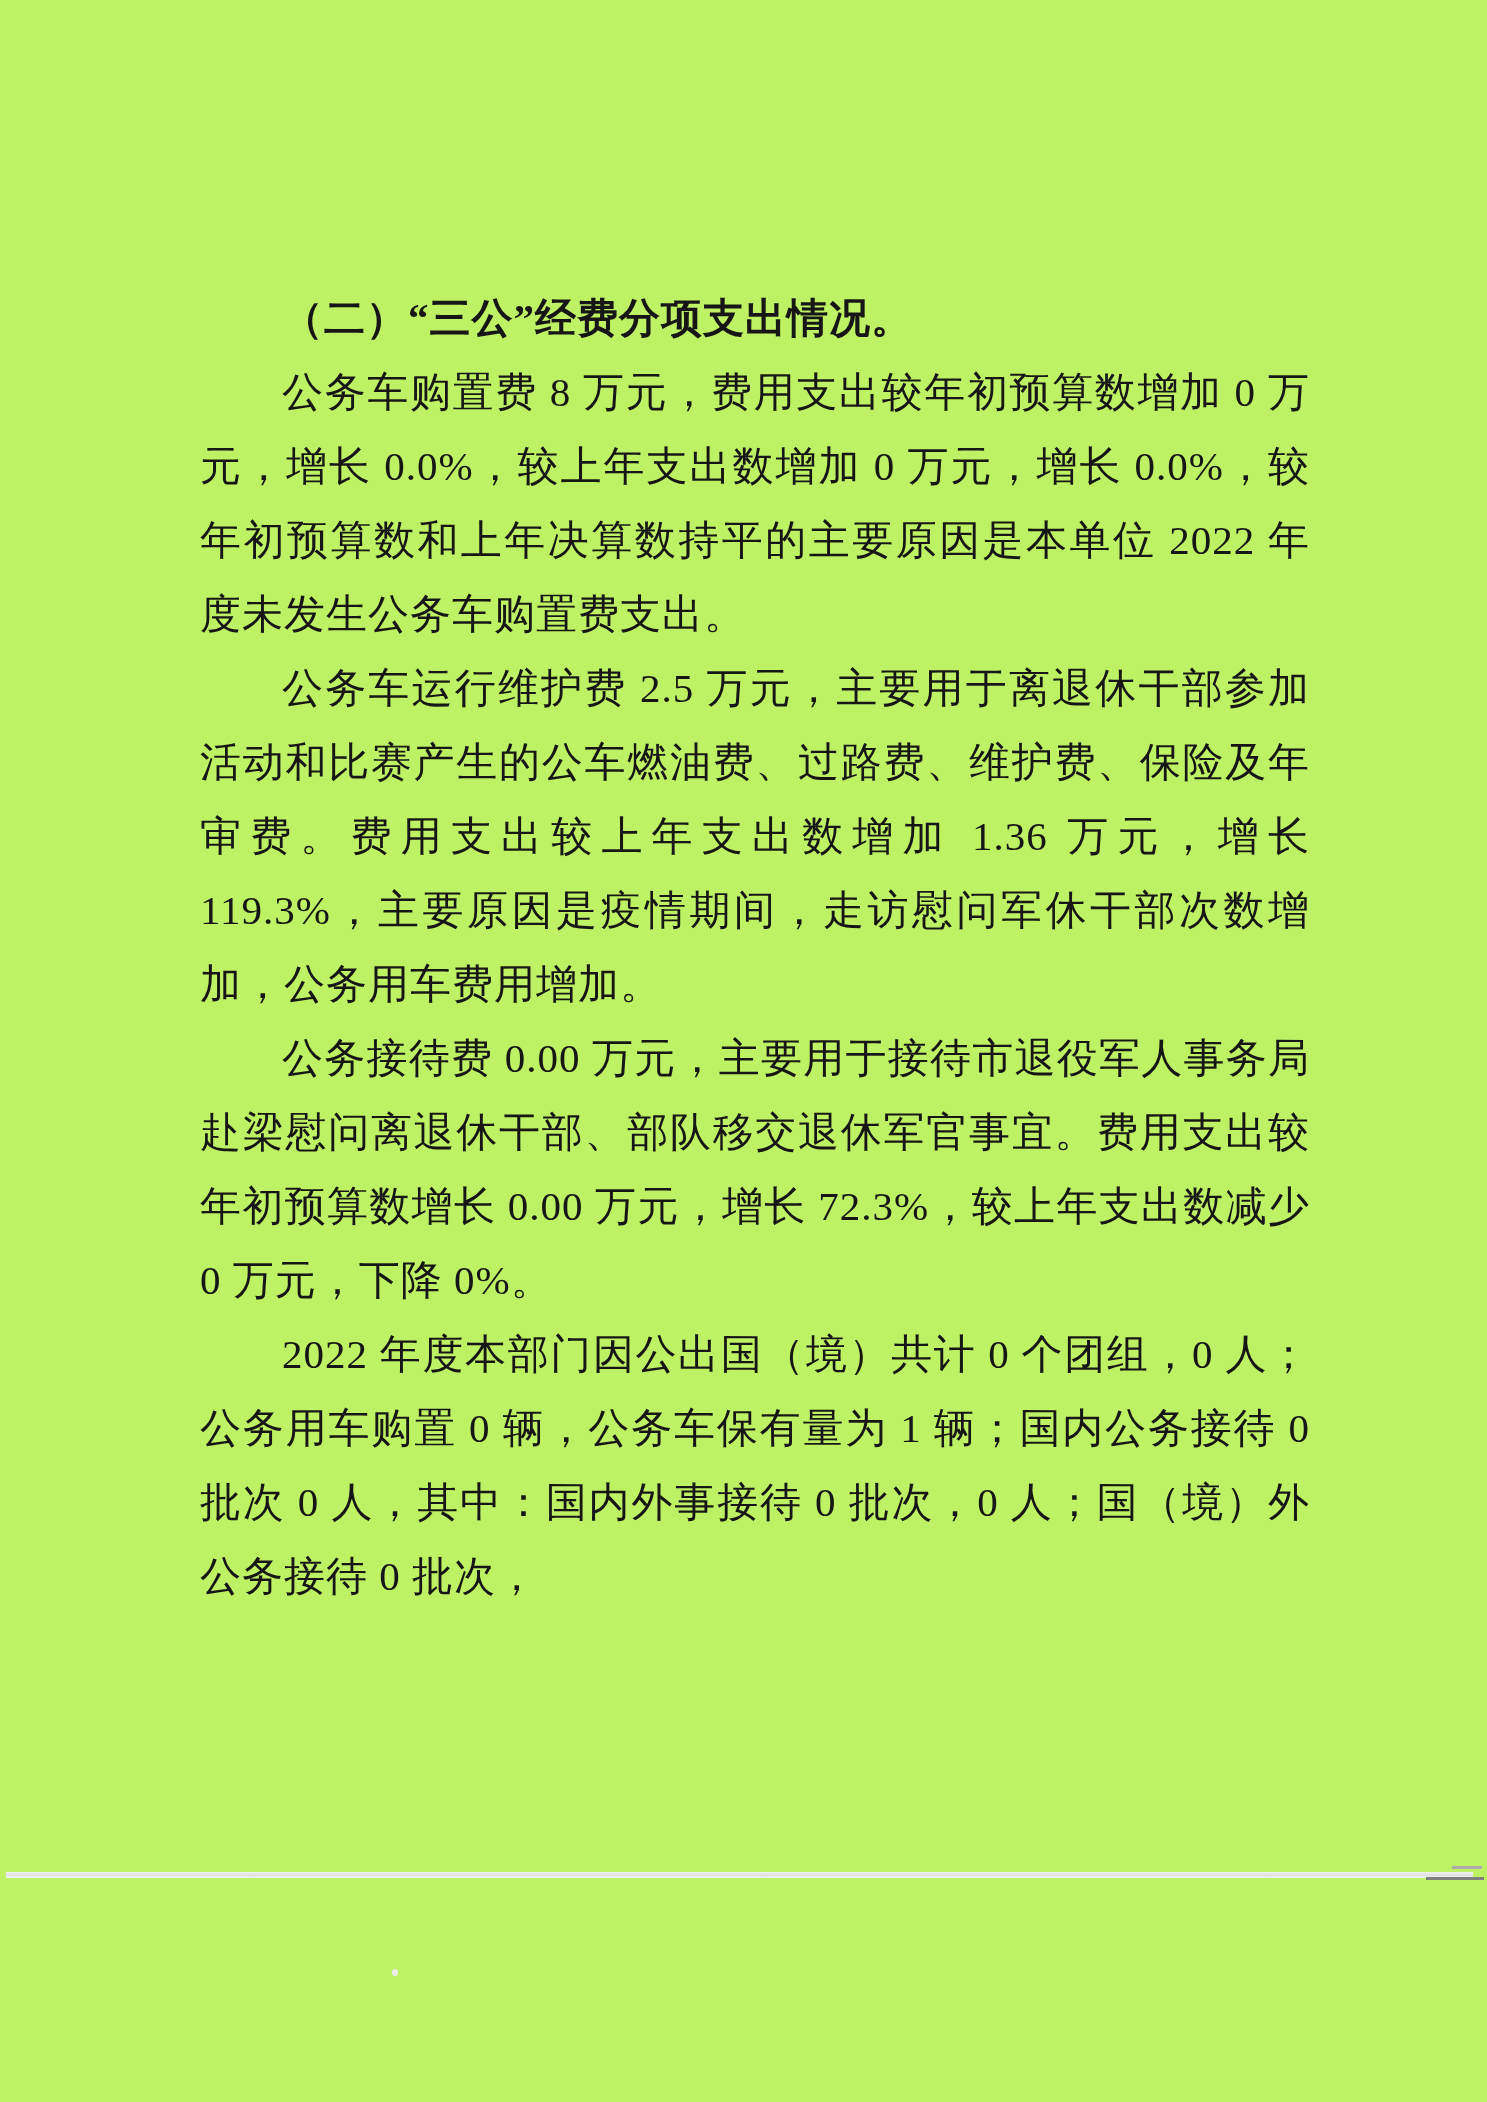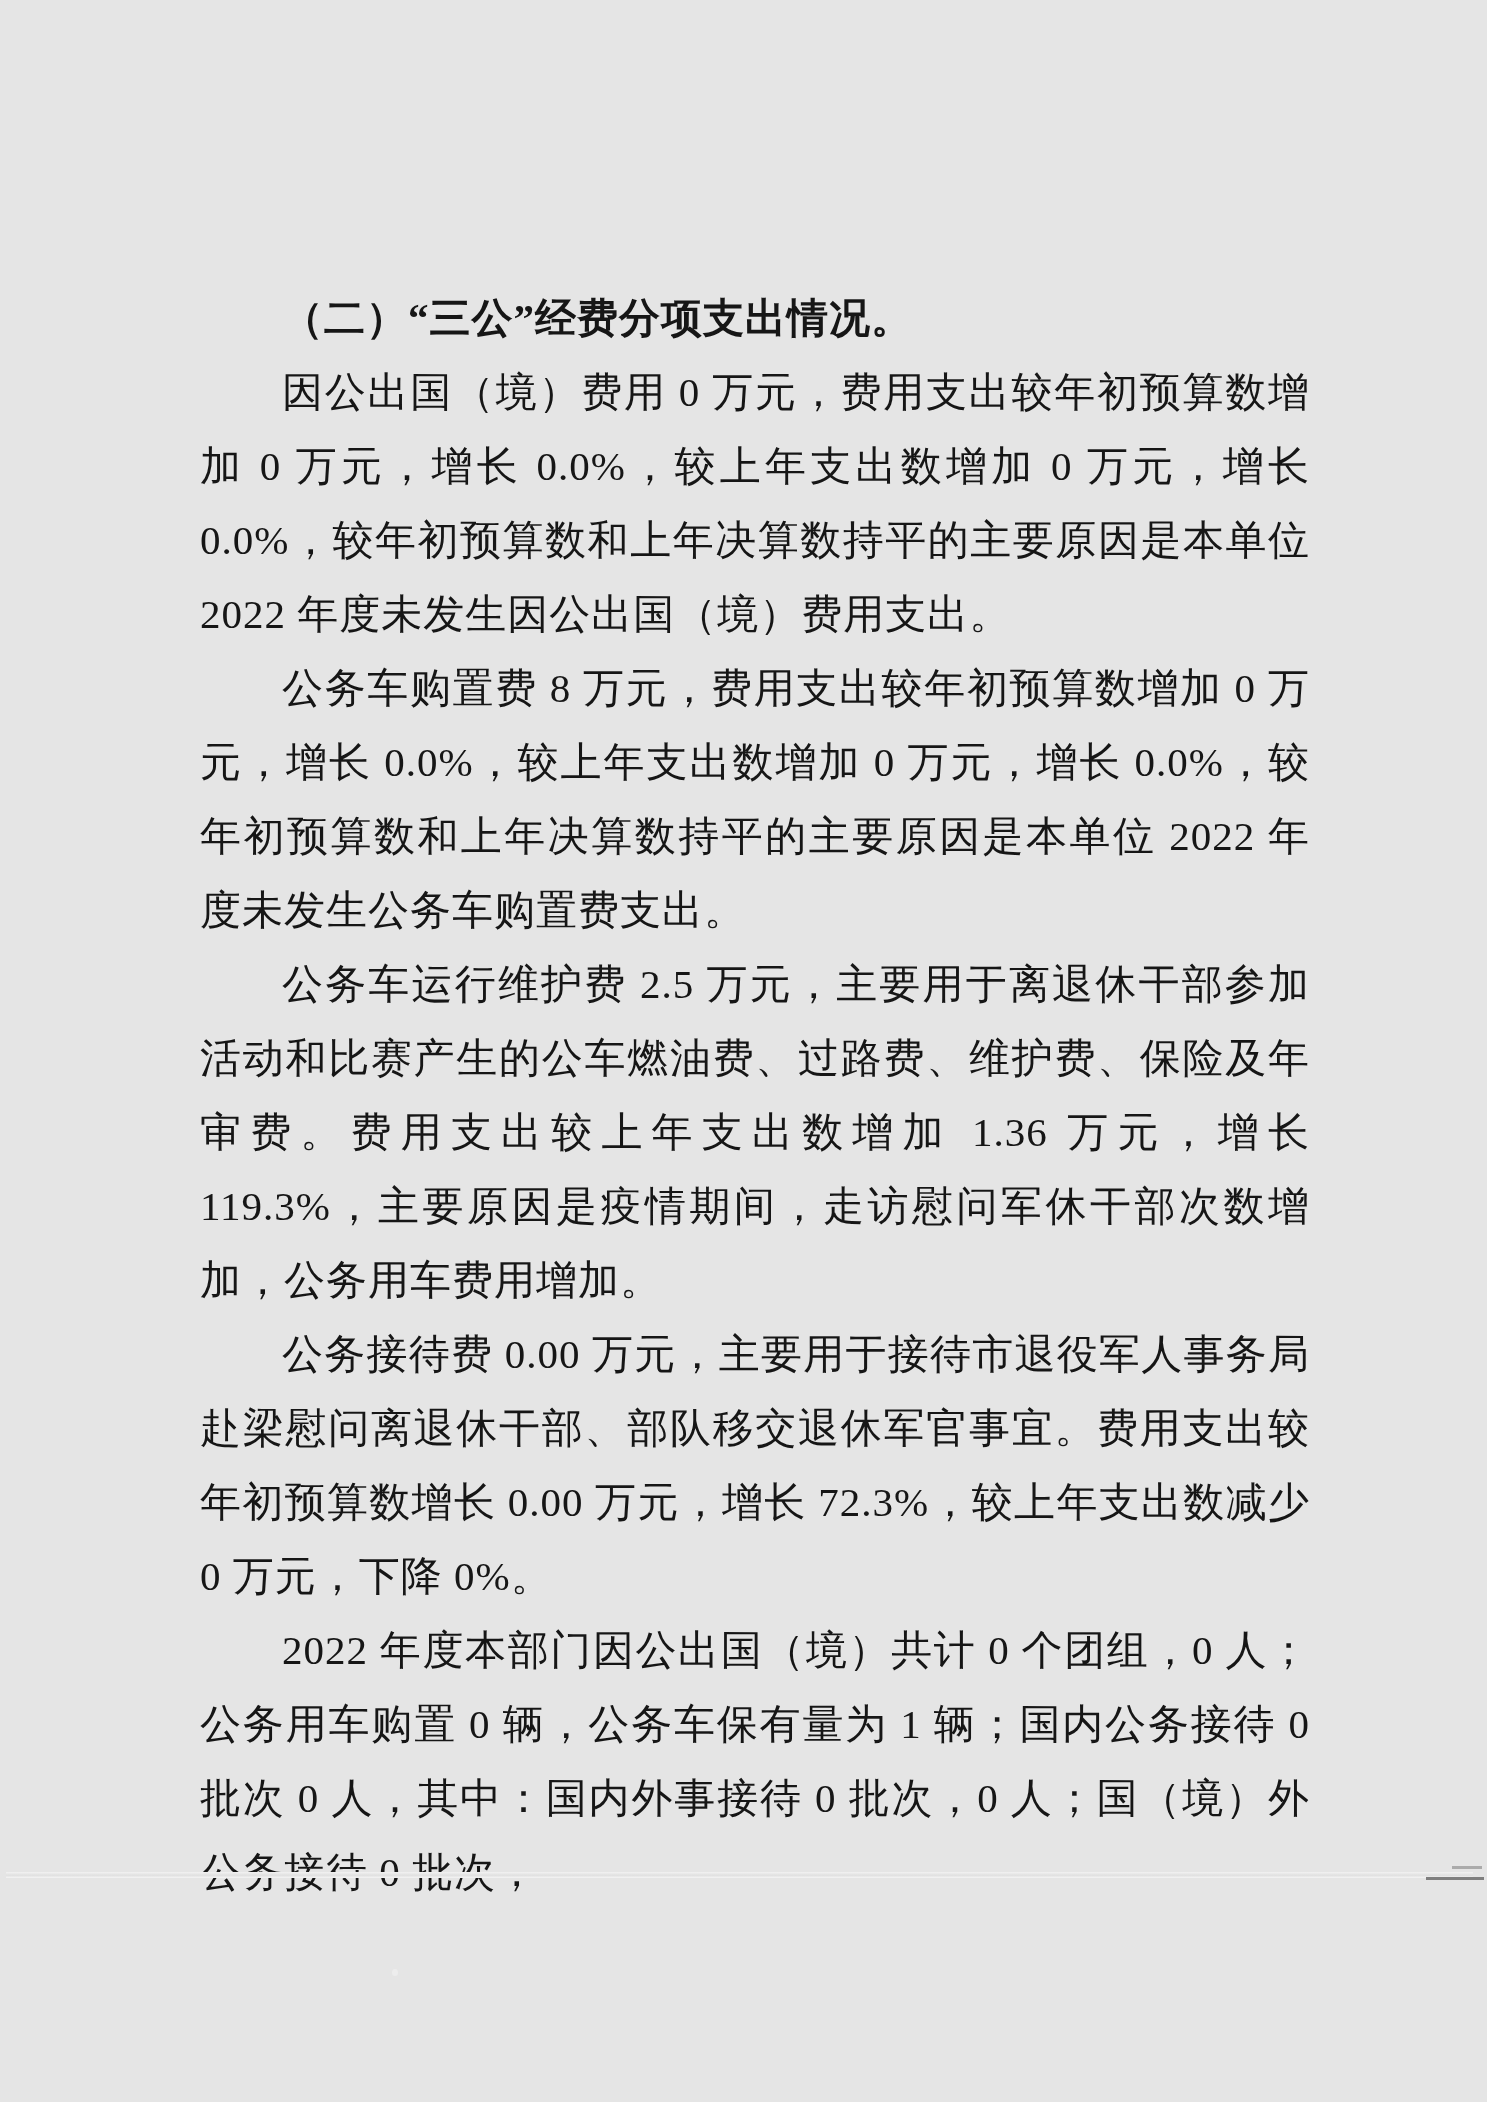--- a/index.html
+++ b/index.html
@@ -4,21 +4,21 @@
 <style>
   html, body {
     margin: 0;
     padding: 0;
     background: #ffffff;
   }
   .page {
     position: relative;
     width: 1487px;
     height: 2102px;
-    background: #e5e5e5;
+    background: #bef264;
     overflow: hidden;
     font-family: "Liberation Serif", "DejaVu Serif", serif;
   }
   .content {
     position: absolute;
     left: 200px;
     top: 281px;
     width: 1110px;
     color: #161616;
     font-size: 41px;
@@ -75,21 +75,20 @@
 </style>
 </head>
 <body>
 
 <div class="page">
 
   <div class="content">
 
     <h2>（二）“三公”经费分项支出情况。</h2>
 
-    <p>因公出国（境）费用 0 万元，费用支出较年初预算数增加 0 万元，增长 0.0%，较上年支出数增加 0 万元，增长 0.0%，较年初预算数和上年决算数持平的主要原因是本单位 2022 年度未发生因公出国（境）费用支出。</p>
 
     <p>公务车购置费 8 万元，费用支出较年初预算数增加 0 万元，增长 0.0%，较上年支出数增加 0 万元，增长 0.0%，较年初预算数和上年决算数持平的主要原因是本单位 2022 年度未发生公务车购置费支出。</p>
 
     <p>公务车运行维护费 2.5 万元，主要用于离退休干部参加活动和比赛产生的公车燃油费、过路费、维护费、保险及年审费。费用支出较上年支出数增加 1.36 万元，增长 119.3%，主要原因是疫情期间，走访慰问军休干部次数增加，公务用车费用增加。</p>
 
     <p>公务接待费 0.00 万元，主要用于接待市退役军人事务局赴梁慰问离退休干部、部队移交退休军官事宜。费用支出较年初预算数增长 0.00 万元，增长 72.3%，较上年支出数减少 0 万元，下降 0%。</p>
 
 
     <p>2022 年度本部门因公出国（境）共计 0 个团组，0 人；公务用车购置 0 辆，公务车保有量为 1 辆；国内公务接待 0 批次 0 人，其中：国内外事接待 0 批次，0 人；国（境）外公务接待 0 批次，</p>
 

